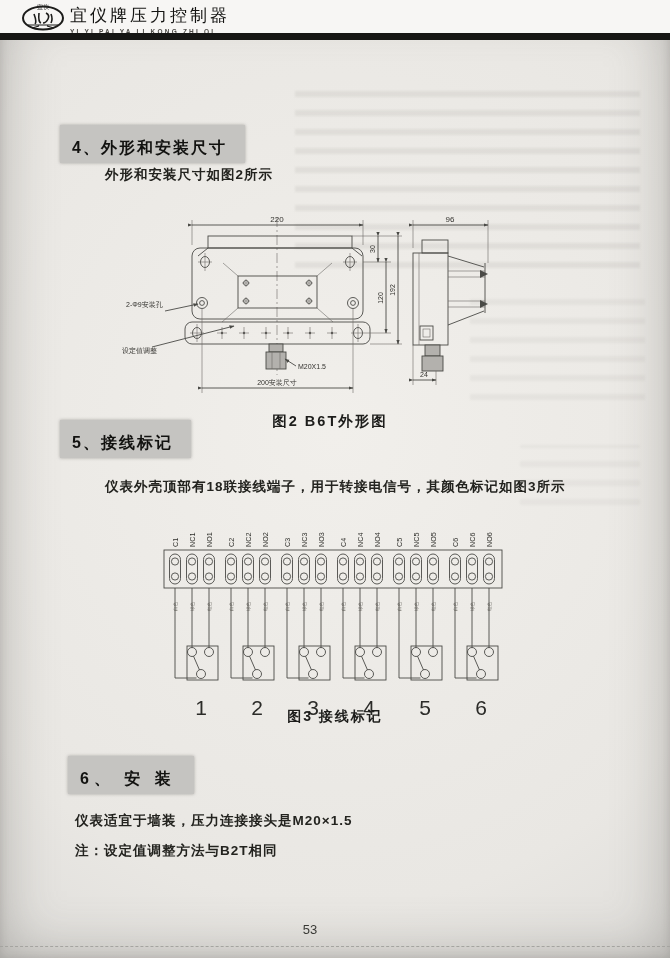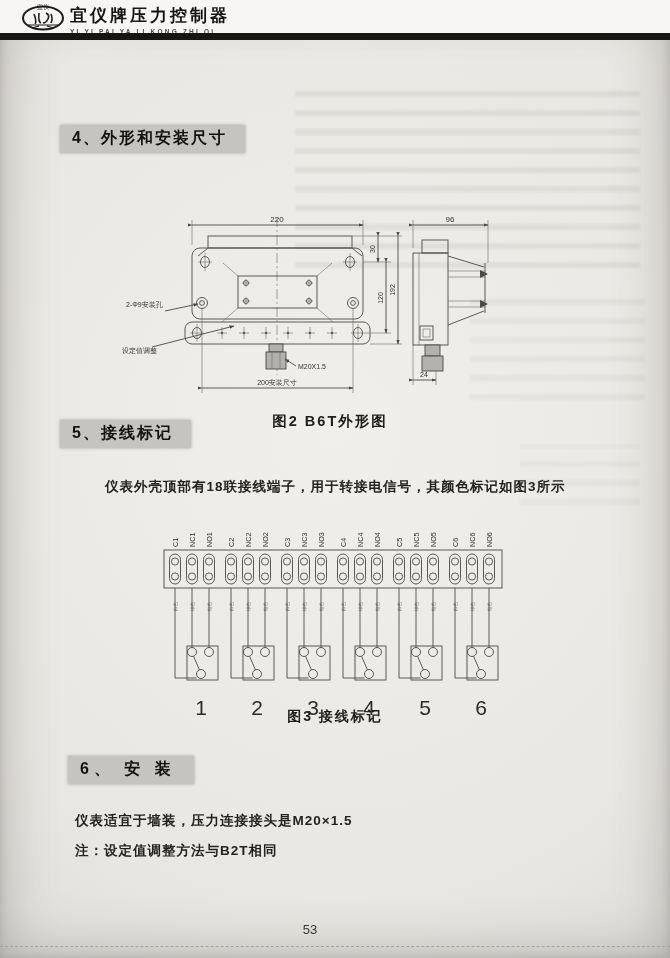--- a/index.html
+++ b/index.html
@@ -7,28 +7,28 @@
   #page{position:relative;width:670px;height:958px;margin:0 auto;overflow:hidden;
     background:
       radial-gradient(ellipse 120% 90% at 50% 45%, #f1efeb 0%, #e9e7e3 55%, #d9d8d5 85%, #c9c8c5 100%);
     box-shadow:inset 0 0 55px rgba(110,108,104,.45), inset 0 0 8px rgba(110,108,104,.25);
     color:#2a2a28;}
   
   #header-strip{position:absolute;left:0;top:0;width:670px;height:33px;background:#f7f6f4;}
   #black-bar{position:absolute;left:0;top:33px;width:670px;height:7px;background:#161614;}
   #brand-logo{position:absolute;left:20px;top:2px;}
   #brand-block{position:absolute;left:70px;top:4px;}
-  #brand-title{font-size:17px;font-weight:bold;letter-spacing:3px;color:#141412;}
+  #brand-title{font-size:17px;font-weight:normal;letter-spacing:3px;color:#141412;}
   #brand-subtitle{font-size:6.5px;letter-spacing:2.2px;color:#4c4a46;margin-top:1px;font-weight:bold;}
   
   .ghost{position:absolute;pointer-events:none;filter:blur(1.2px);
     background:repeating-linear-gradient(0deg, rgba(118,115,108,.10) 0 6px, rgba(118,115,108,0) 6px 19px);}
   
   .sec-heading{position:absolute;display:inline-block;background:#c5c4c1;color:#121210;
-    font-weight:bold;font-size:16px;letter-spacing:2px;padding:3px 18px 4px 12px;
+    font-weight:bold;font-size:16px;letter-spacing:2px;padding:13px 18px 4px 12px;
     box-shadow:0 0 3px rgba(120,118,114,.6);}
   .body-text{position:absolute;font-size:13.5px;font-weight:bold;color:#23231f;letter-spacing:1px;}
   .fig-caption{position:absolute;text-align:center;font-size:14.5px;font-weight:bold;color:#1d1d1b;letter-spacing:2px;}
   
   .fig-svg{position:absolute;}
   .ln{fill:none;stroke:#4a4a46;stroke-width:0.9;}
   .lnt{fill:none;stroke:#6b6a66;stroke-width:0.6;}
   .fillc{fill:#b3b1ad;stroke:#4a4a46;stroke-width:0.9;}
   .dim{font-size:8px;fill:#33322e;font-family:"Liberation Sans",sans-serif;}
   .dims{font-size:7px;fill:#33322e;font-family:"Liberation Sans",sans-serif;}
@@ -56,20 +56,21 @@
       <div id="brand-subtitle">YI YI PAI YA LI KONG ZHI QI</div>
     </div>
   </div>
   <div id="black-bar"></div>
 
   <div class="ghost" style="left:295px;top:88px;width:345px;height:180px;"></div>
   <div class="ghost" style="left:470px;top:290px;width:175px;height:110px;opacity:.7;"></div>
   <div class="ghost" style="left:520px;top:445px;width:120px;height:60px;opacity:.6;"></div>
 
   <div class="sec-heading" style="left:60px;top:125px;">4、外形和安装尺寸</div>
+  <div class="body-text" style="left:105px;top:166px;">外形和安装尺寸如图2所示</div>
 
   <svg class="fig-svg" style="left:110px;top:203px;" width="400" height="200" viewBox="0 0 400 200">
     <defs>
       <marker id="ar" markerWidth="7" markerHeight="6" refX="5" refY="2" orient="auto">
         <path d="M0,0 L5.5,2 L0,4 z" fill="#4a4a46"></path>
       </marker>
     </defs>
 
     <line class="lnt" x1="167" y1="14" x2="167" y2="172" stroke-dasharray="10 3 2 3"></line>
 

